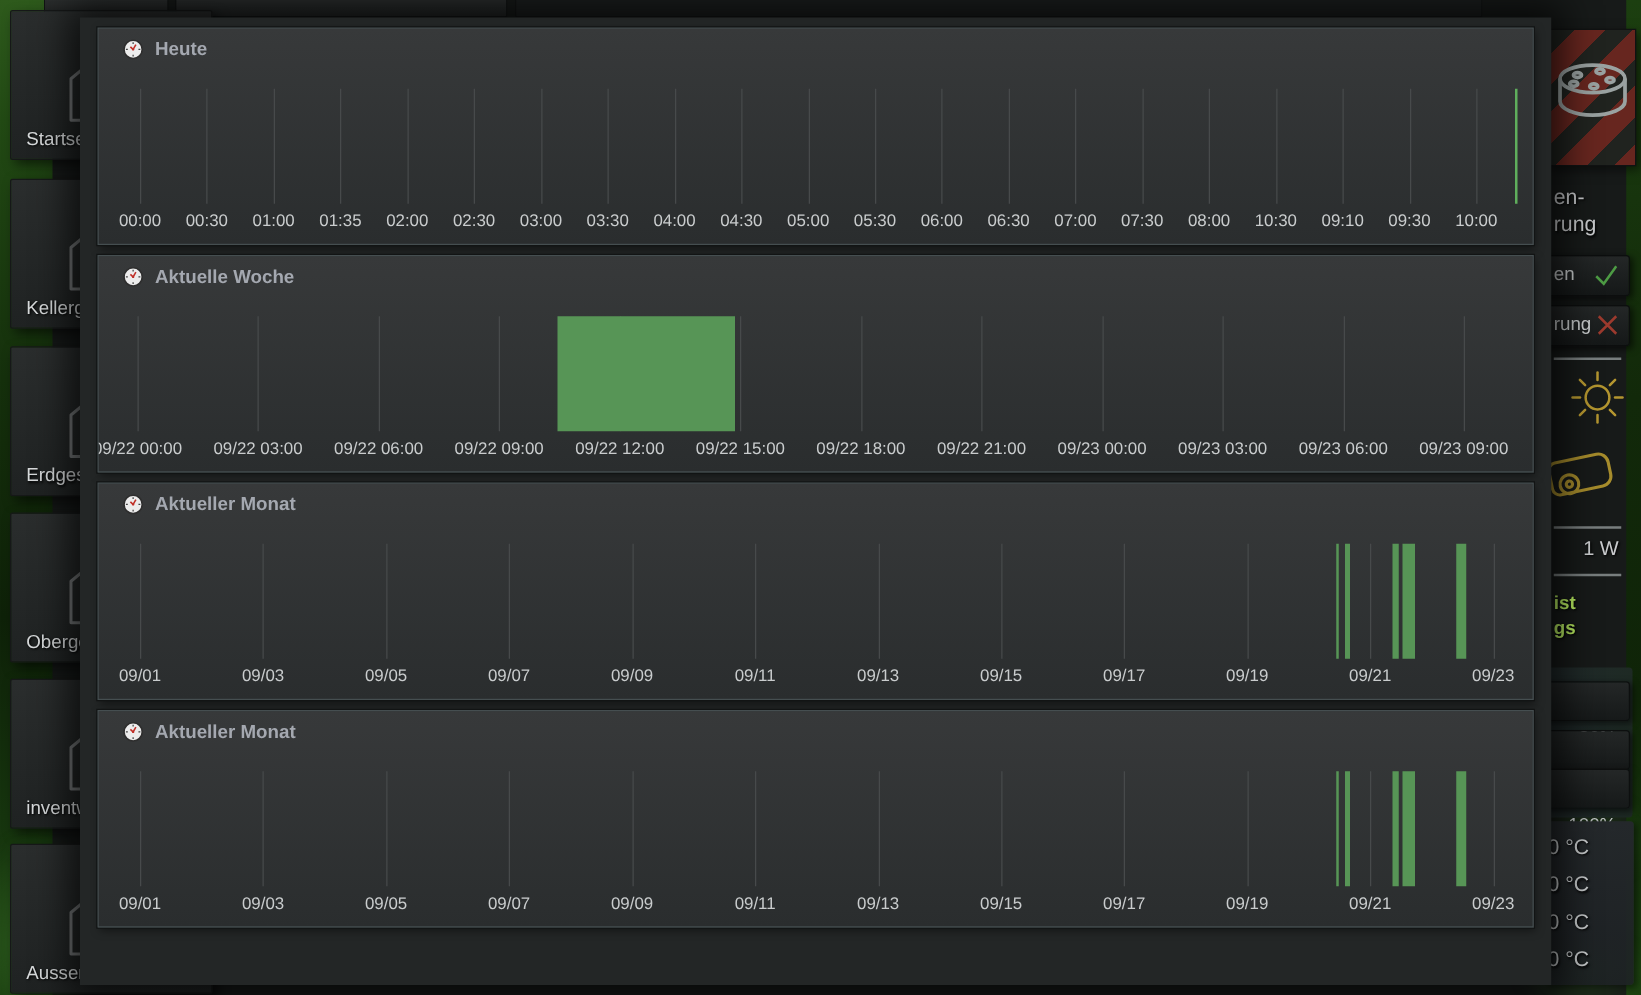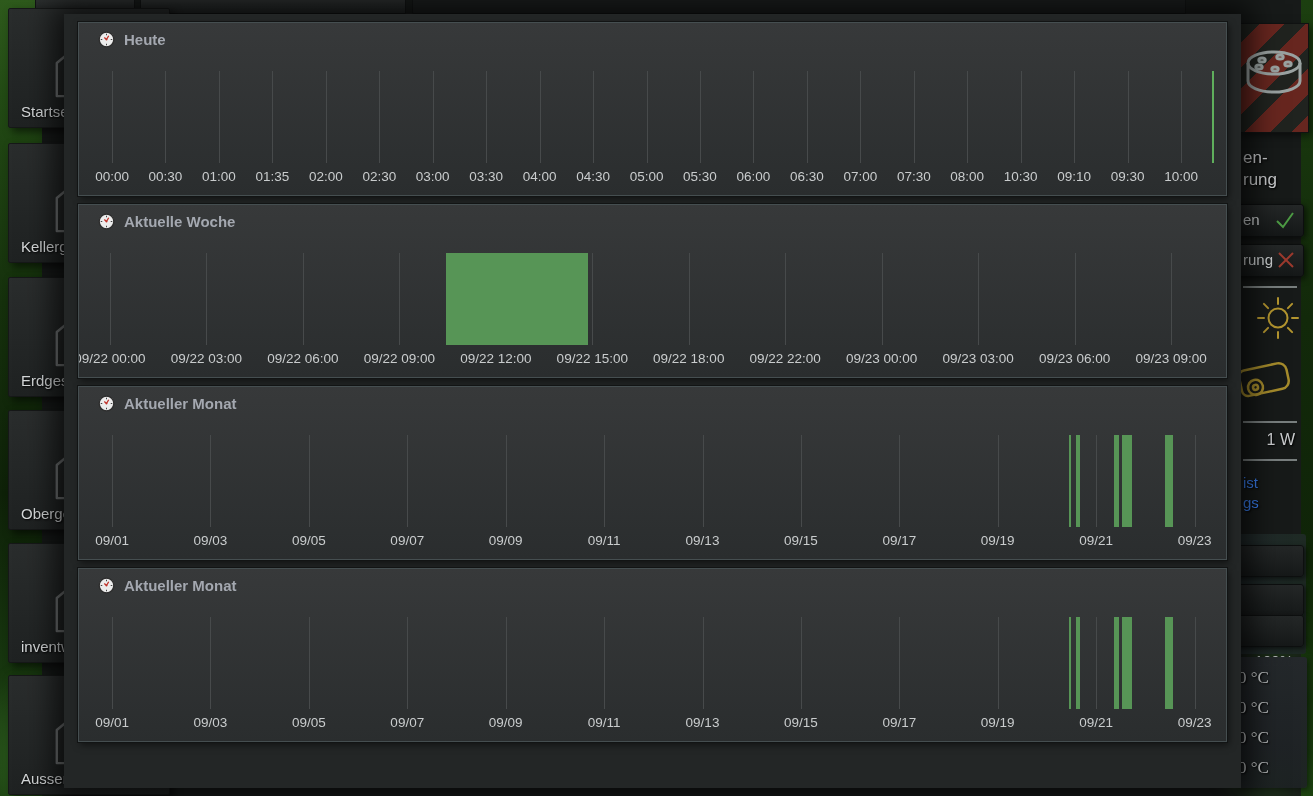--- a/index.html
+++ b/index.html
@@ -38,30 +38,30 @@
   .rp-frag{position:absolute;left:1243px;z-index:3;color:#caccce;font-size:17px;text-shadow:1px 1px 2px #000;}
   .rp-btn{position:absolute;left:1232px;width:70px;height:31px;z-index:3;
     background:linear-gradient(180deg,#242727,#151818);border:1px solid #0c0e0e;border-radius:3px;
     box-shadow:2px 2px 6px rgba(0,0,0,.6);color:#c9cccd;font-size:15px;}
   .rp-btn .frag{position:absolute;left:10px;top:6px;}
   .rp-btn svg{position:absolute;right:7px;top:5px;}
   .rp-divider{position:absolute;left:1243px;width:54px;height:2px;background:#9aa0a0;opacity:.75;z-index:3;}
   .rp-icon{position:absolute;z-index:3;}
   .rp-power{position:absolute;left:1243px;top:431px;width:52px;text-align:right;z-index:3;
     color:#caccce;font-size:16px;text-shadow:1px 1px 2px #000;}
-  .rp-status{position:absolute;left:1243px;z-index:3;color:#3b82f6;font-size:15px;text-shadow:1px 1px 2px #000;}
+  .rp-status{position:absolute;left:1243px;z-index:3;color:#bef264;font-size:15px;text-shadow:1px 1px 2px #000;font-weight:bold;}
   .pct-panel{position:absolute;left:1232px;top:534px;width:74px;height:120px;z-index:2;
     background:linear-gradient(90deg,#21292b,#1e2a24);border-radius:3px;}
   .pct-btn{position:absolute;left:1232px;width:70px;height:30px;z-index:3;
     background:linear-gradient(180deg,#242727,#161919);border:1px solid #0d0f0f;border-radius:3px;
     box-shadow:2px 2px 5px rgba(0,0,0,.55);color:#cfd2d3;font-size:15px;text-align:right;
     padding:0;line-height:30px;}
   .pct-btn span{padding-right:10px;display:block;margin-top:30px;}
   .temp-panel{position:absolute;left:1236px;top:657px;width:71px;height:131px;z-index:3;
-    background:linear-gradient(180deg,#24282b,#1d2124e6);border-radius:3px;box-shadow:2px 2px 6px rgba(0,0,0,.5);font-family:Liberation Serif, serif;}
+    background:linear-gradient(180deg,#24282b,#1d2124e6);border-radius:3px;box-shadow:2px 2px 6px rgba(0,0,0,.5);}
   .temp-row{position:absolute;left:2px;width:66px;color:#c5c8c9;font-size:17px;text-shadow:1px 1px 2px #000;}
   
   .modal{position:absolute;left:64px;top:14px;width:1177px;height:774px;z-index:10;
     background:#232626;box-shadow:0 0 28px 10px rgba(0,0,0,.7);}
   .title-bar{height:33px;background:#3a3d3d;display:flex;align-items:center;padding:0 12px;}
   .title-text{font-size:20px;color:#f2f3f3;}
   .close-btn{margin-left:auto;color:#e9ebeb;font-size:16px;line-height:16px;padding:4px 6px;cursor:pointer;}
   .modal-body{position:relative;padding:8px 14px 0 14px;}
   .chart-panel{position:relative;height:172px;margin-bottom:8px;overflow:hidden;
     background:linear-gradient(180deg,#37393a,#2a2d2e);
@@ -298,21 +298,21 @@
           <div class="mow-bar" title="09/22 ca. 10:30–14:50 gemäht" style="left: 32%; width: max(2px, 12.38%); background: rgb(87, 149, 86);"></div>
         </div>
         <div class="x-axis">
           <div class="x-tick" style="left: 2.7%;">09/22 00:00</div>
           <div class="x-tick" style="left: 11.11%;">09/22 03:00</div>
           <div class="x-tick" style="left: 19.52%;">09/22 06:00</div>
           <div class="x-tick" style="left: 27.93%;">09/22 09:00</div>
           <div class="x-tick" style="left: 36.34%;">09/22 12:00</div>
           <div class="x-tick" style="left: 44.75%;">09/22 15:00</div>
           <div class="x-tick" style="left: 53.16%;">09/22 18:00</div>
-          <div class="x-tick" style="left: 61.57%;">09/22 22:00</div>
+          <div class="x-tick" style="left: 61.57%;">09/22 21:00</div>
           <div class="x-tick" style="left: 69.98%;">09/23 00:00</div>
           <div class="x-tick" style="left: 78.39%;">09/23 03:00</div>
           <div class="x-tick" style="left: 86.8%;">09/23 06:00</div>
           <div class="x-tick" style="left: 95.21%;">09/23 09:00</div>
         </div>
       </div>
       <div class="chart-panel">
         <div class="panel-header">
           <svg width="17" height="17" viewBox="0 0 20 20">
             <circle cx="10" cy="10" r="8.6" fill="#ececec" stroke="#2e2e2e" stroke-width="1.6"></circle>

